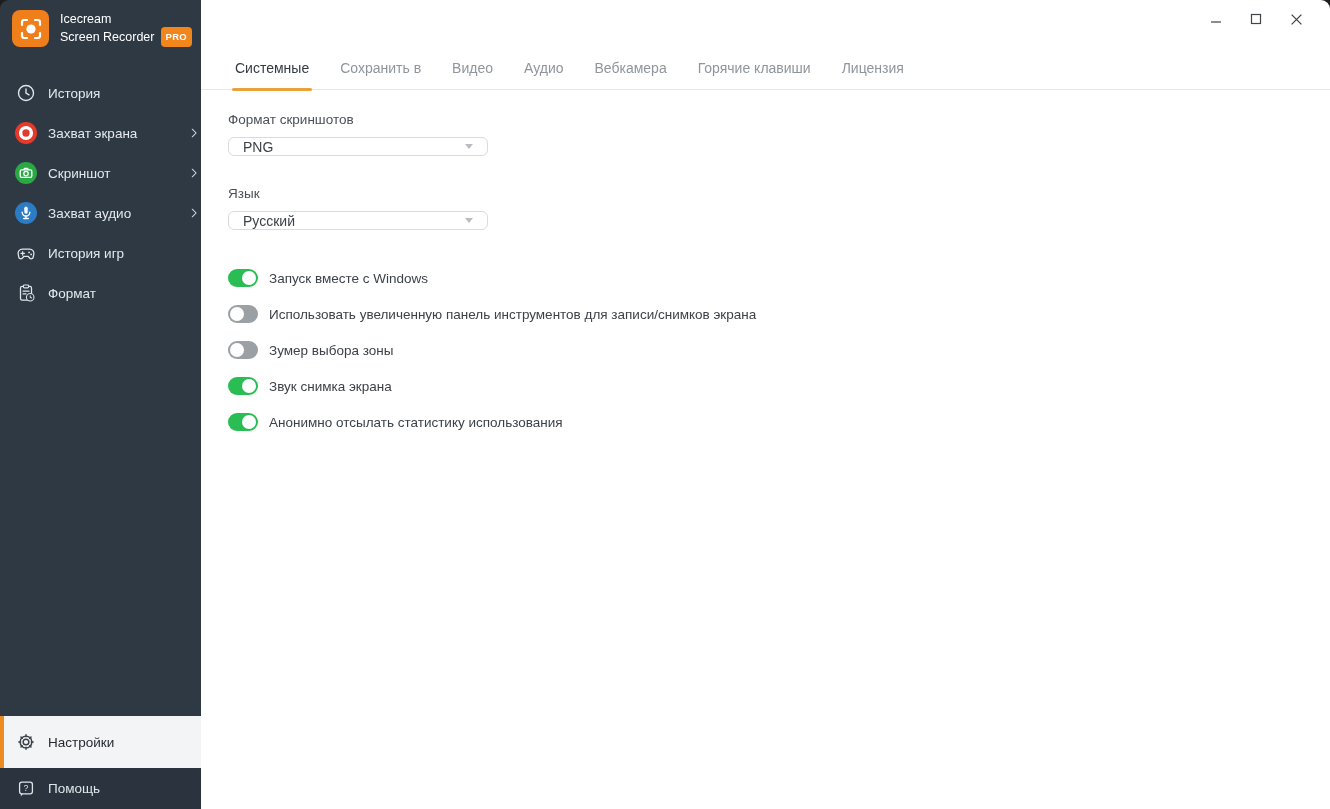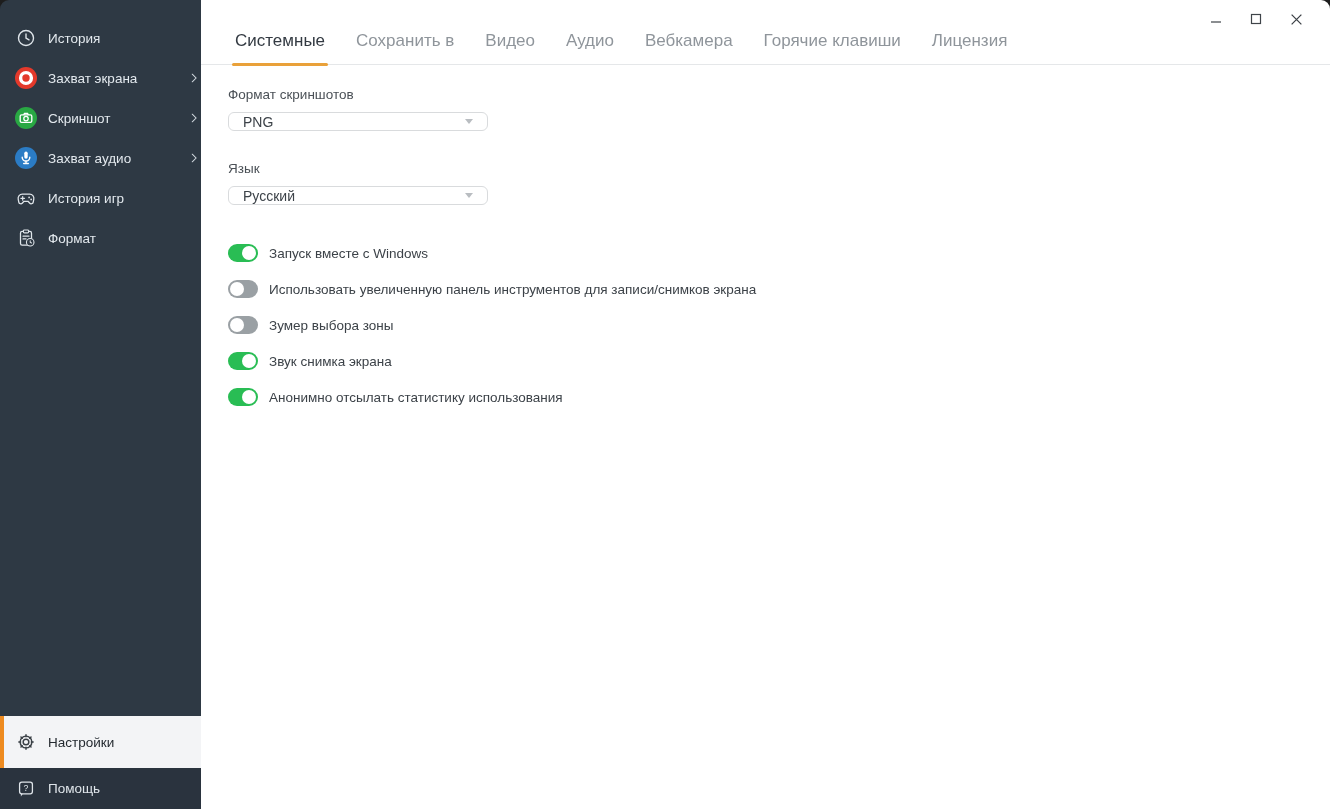--- a/index.html
+++ b/index.html
@@ -25,21 +25,21 @@
   .bottom-item .nav-icon { margin-right:10px; }
   .settings-item { height:52px; background:#f3f4f6; border-left:4px solid #ee8b20; color:#242a30; padding:0 14px 0 10px; }
   .help-item { height:41px; background:#2a333e; color:#dfe5ea; padding:0 14px; }
 
   
   .main { flex:1; background:#ffffff; position:relative; display:flex; flex-direction:column; }
   .win-controls { position:absolute; top:6px; right:14px; display:flex; }
   .win-btn { width:40px; height:26px; display:flex; align-items:center; justify-content:center; cursor:pointer; }
 
   .tabbar { display:flex; gap:31px; padding-left:34px; margin-top:31px; border-bottom:1px solid #e5e7e9; }
-  .tab { padding-bottom:13px; font-size:17px; color:#8f959b; cursor:pointer; position:relative; white-space:nowrap; }
+  .tab { padding-bottom:13px; font-size:14px; color:#8f959b; cursor:pointer; position:relative; white-space:nowrap;margin-top:29px; }
   .tab.active { color:#333a42; }
   .tab.active::after { content:''; position:absolute; left:-3px; right:-3px; bottom:-2px; height:3px; background:#e9a13a; border-radius:2px; }
 
   .content { padding:22px 0 0 27px; }
   .field-label { font-size:13.5px; color:#4b5157; margin-bottom:10px; }
   .dropdown { width:260px; height:19px; border:1px solid #d9dbdd; border-radius:6px; background:#fff; display:flex; align-items:center; justify-content:space-between; padding:0 14px; font-size:14px; color:#3c4248; margin-bottom:30px; cursor:pointer; }
   .dd-arrow { width:0; height:0; border-left:4px solid transparent; border-right:4px solid transparent; border-top:5px solid #b9bdc1; }
 
   .toggles { margin-top:26px; }
   .toggle-row { display:flex; align-items:center; height:36px; }
@@ -48,20 +48,40 @@
   .toggle.on { background:#29bd54; }
   .toggle.on .knob { left:14px; }
   .toggle-label { margin-left:11px; font-size:13.5px; color:#3c4248; }
 </style>
 </head>
 <body>
 
 <div class="window">
 
   <div class="sidebar">
+    <div class="logo-row">
+      <div class="logo-icon">
+        <svg width="26" height="26" viewBox="0 0 26 26">
+          <g stroke="#ffffff" stroke-width="2.2" fill="none" stroke-linecap="round">
+            <path d="M4 9 V6.2 Q4 4 6.2 4 H9"></path>
+            <path d="M17 4 H19.8 Q22 4 22 6.2 V9"></path>
+            <path d="M22 17 V19.8 Q22 22 19.8 22 H17"></path>
+            <path d="M9 22 H6.2 Q4 22 4 19.8 V17"></path>
+          </g>
+          <circle cx="13" cy="13" r="4.6" fill="#ffffff"></circle>
+        </svg>
+      </div>
+      <div class="logo-text">
+        <div>Icecream</div>
+        <div class="logo-line2">
+          <span>Screen Recorder</span>
+          <span class="pro-badge">PRO</span>
+        </div>
+      </div>
+    </div>
 
     <div class="nav">
 
       <div class="nav-item">
         <span class="nav-icon">
           <svg width="22" height="22" viewBox="0 0 24 24">
             <circle cx="12" cy="12" r="8.2" stroke="#dfe5ea" stroke-width="1.5" fill="none"></circle>
             <path d="M12 7.6 V12 l3.3 2" stroke="#dfe5ea" stroke-width="1.5" fill="none" stroke-linecap="round"></path>
           </svg>
         </span>

